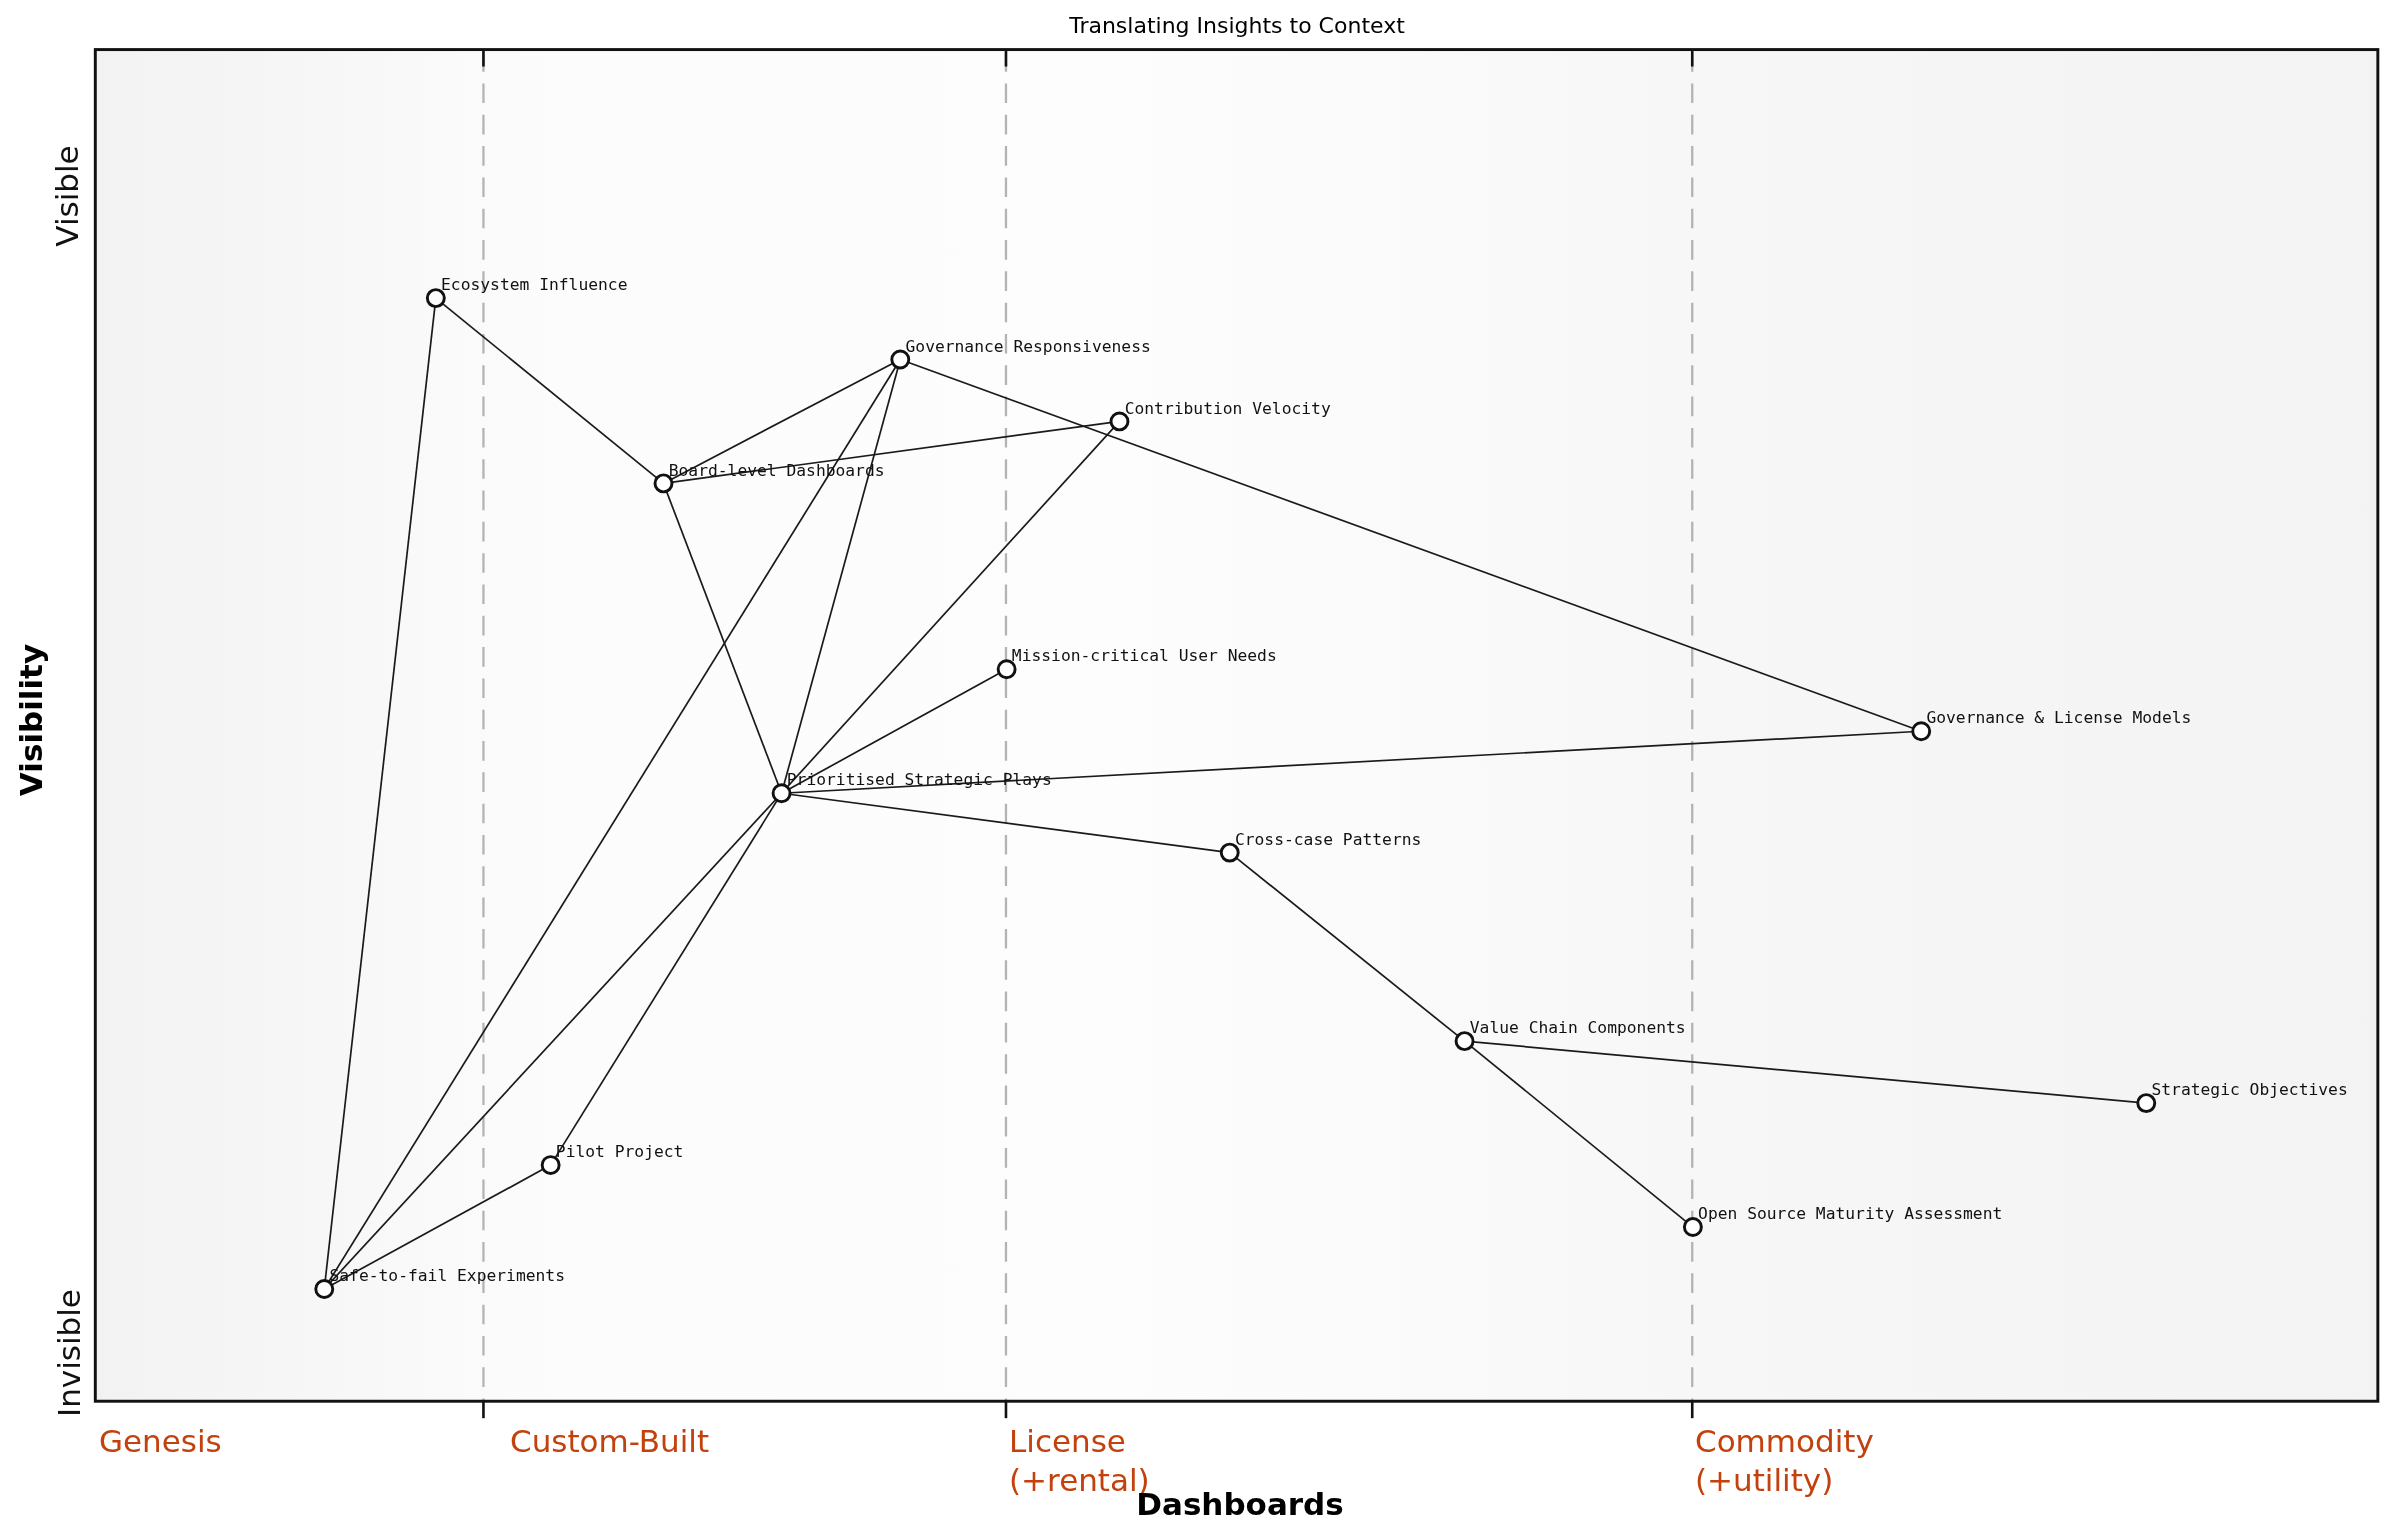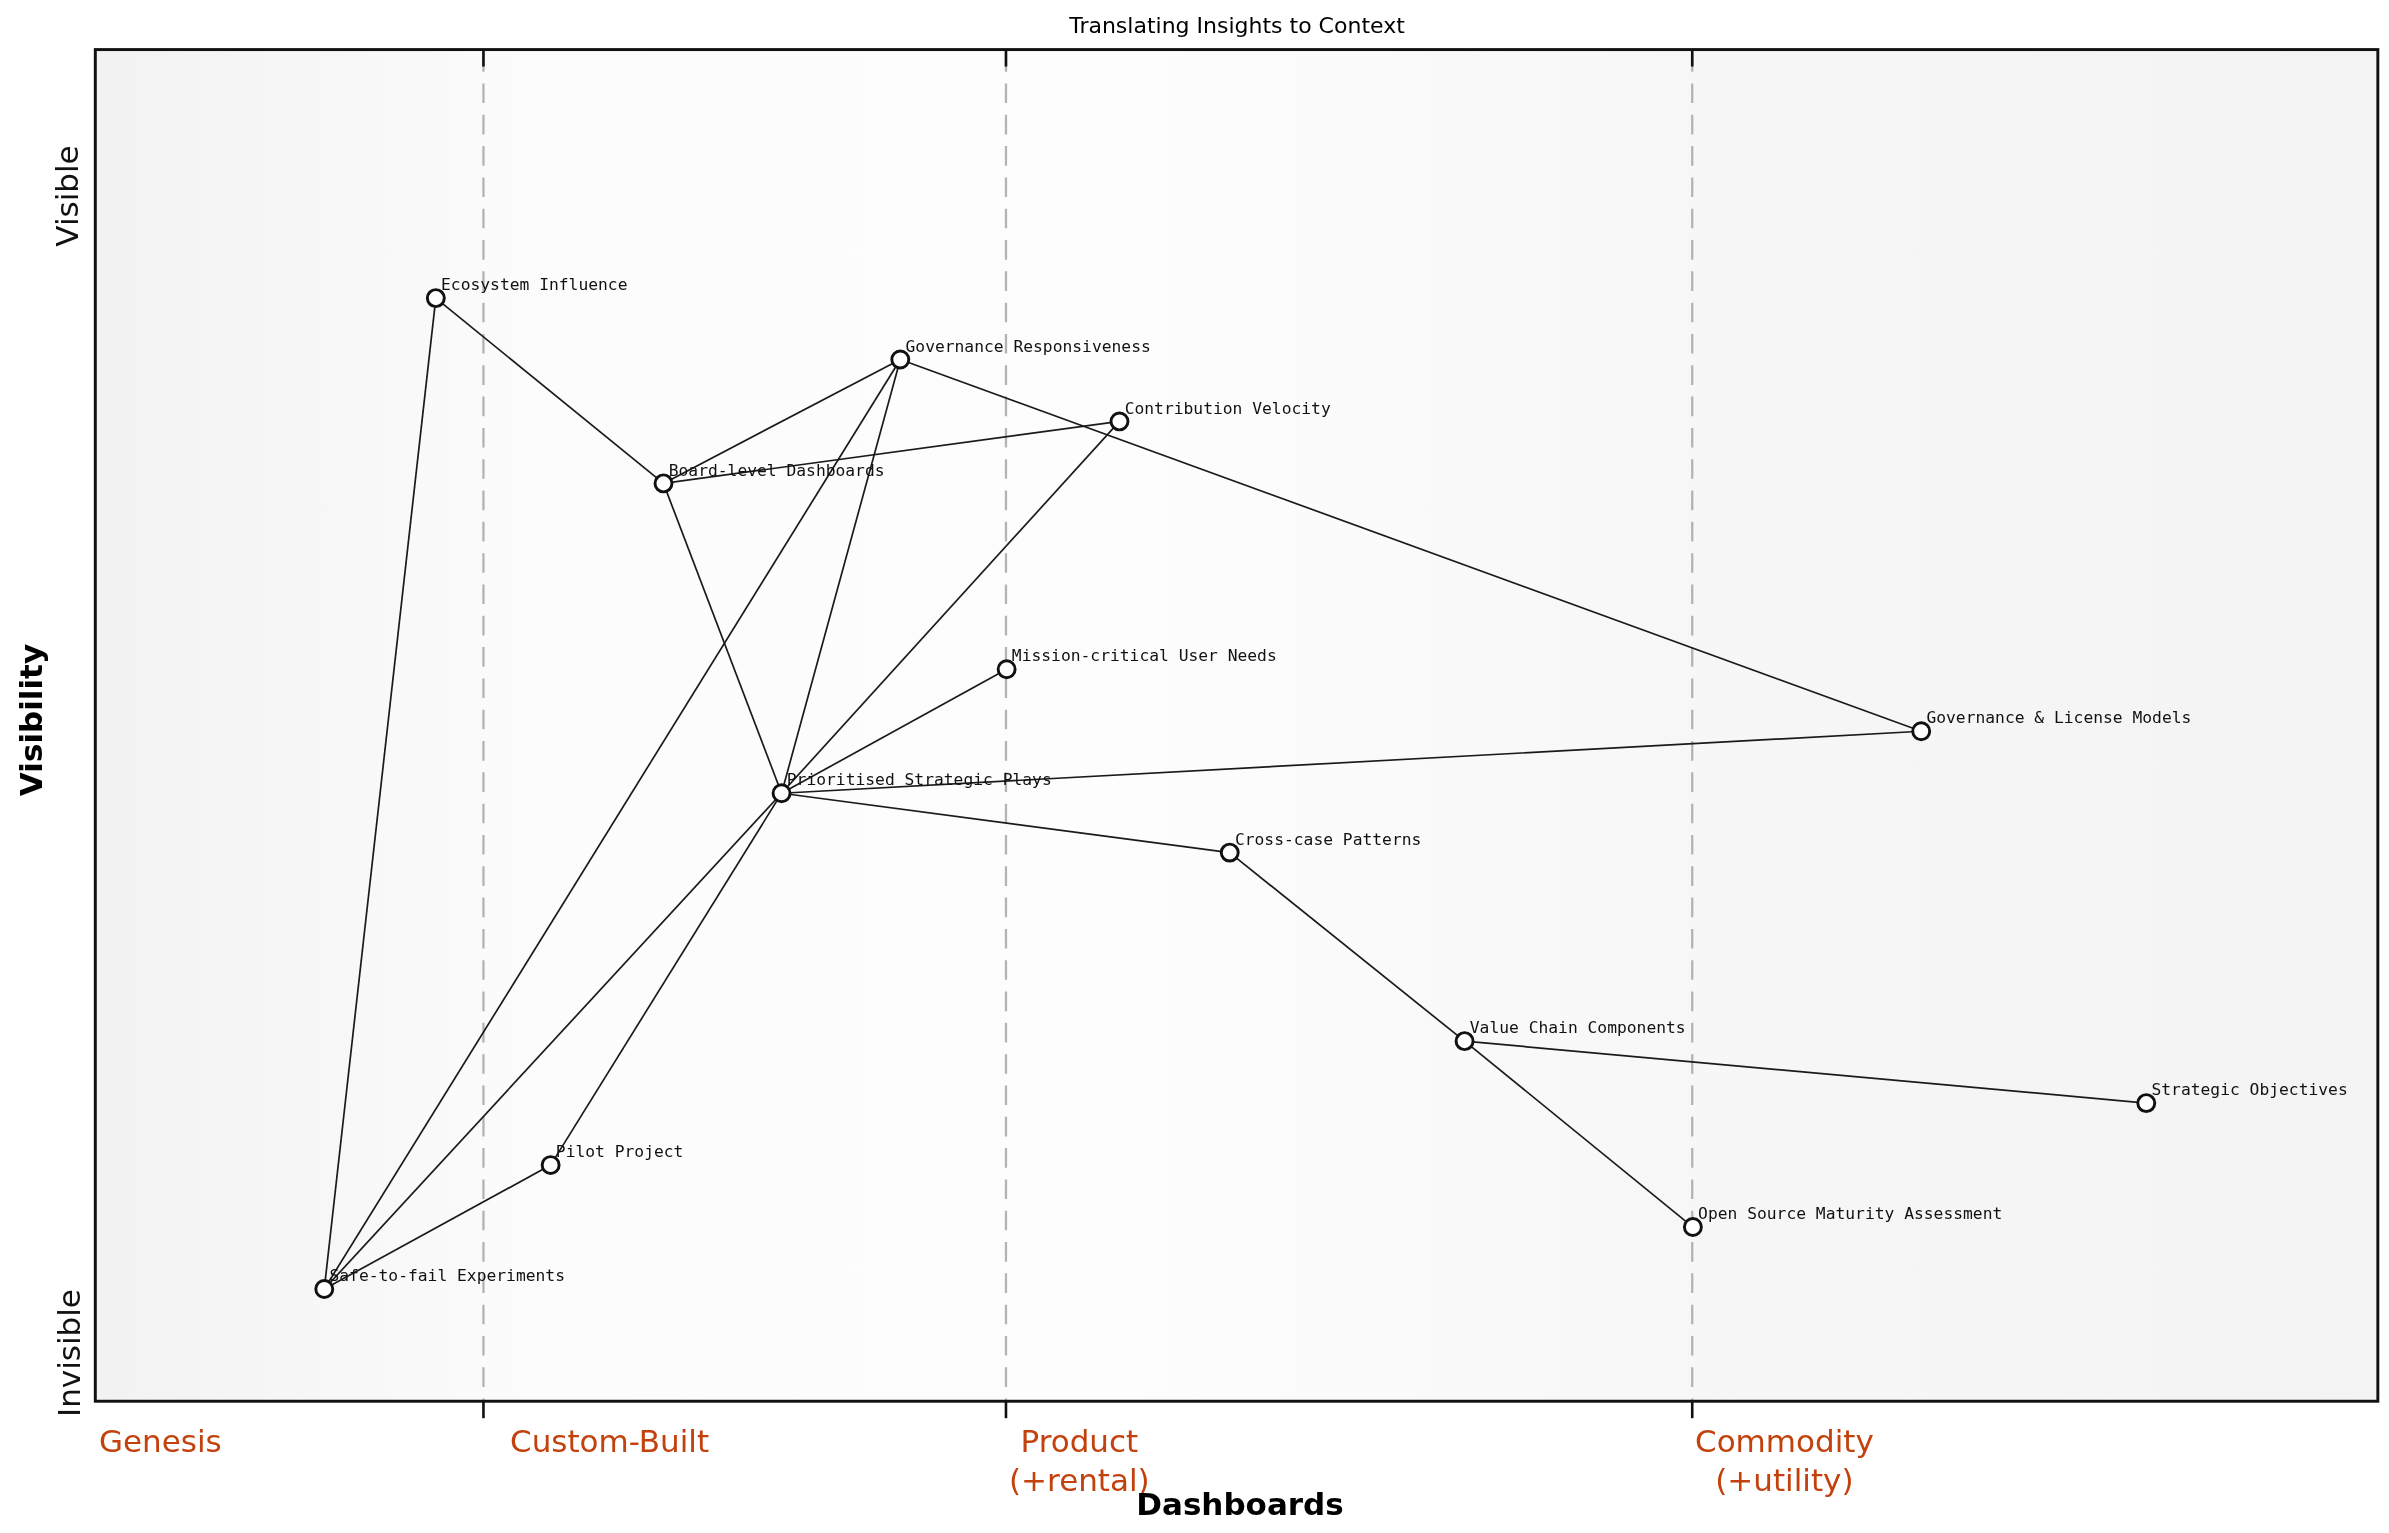--- a/index.html
+++ b/index.html
@@ -1,17 +1,17 @@
 <!DOCTYPE html>
 <html style="font-size:10.4px"><head>
 <meta charset="utf-8">
 <style>
   html,body{margin:0;padding:0;background:#ffffff;}
   body{font-family:"DejaVu Sans", "Liberation Sans", sans-serif;}
-  .figure{position:relative;width:2389px;height:1533px;background:#ffffff;overflow:hidden;text-align:center;}
+  .figure{position:relative;width:2389px;height:1533px;background:#ffffff;overflow:hidden;}
   .chart-title{position:absolute;left:1237px;top:13px;transform:translateX(-50%);
     font-size:22px;color:#000;white-space:nowrap;font-family:"DejaVu Sans","Liberation Sans",sans-serif;}
   #map{position:absolute;left:0;top:0;}
   .stage-label{position:absolute;top:1422px;font-size:31px;color:#c2410c;line-height:39px;white-space:pre;}
   .stage-label .sub{display:block;}
   .evolution-label{position:absolute;left:1240px;top:1486px;transform:translateX(-50%);
     font-size:31px;font-weight:bold;color:#000;white-space:nowrap;}
   .ylab{position:absolute;font-size:31px;color:#111;white-space:nowrap;
     transform:translate(-50%,-50%) rotate(-90deg);}
   .ylab-title{font-weight:bold;color:#000;}
@@ -85,21 +85,21 @@
       <circle cx="844" cy="1786" r="13" fill="#ffffff" stroke="#111111" stroke-width="4.5"></circle>
       <text x="852" y="1774" fill="#111111" font-size="25px" font-family="&quot;DejaVu Sans Mono&quot;,&quot;Liberation Mono&quot;,monospace">Pilot Project</text>
       <circle cx="2595" cy="1881" r="13" fill="#ffffff" stroke="#111111" stroke-width="4.5"></circle>
       <text x="2603" y="1869" fill="#111111" font-size="25px" font-family="&quot;DejaVu Sans Mono&quot;,&quot;Liberation Mono&quot;,monospace">Open Source Maturity Assessment</text>
       <circle cx="497" cy="1976" r="13" fill="#ffffff" stroke="#111111" stroke-width="4.5"></circle>
       <text x="505" y="1964" fill="#111111" font-size="25px" font-family="&quot;DejaVu Sans Mono&quot;,&quot;Liberation Mono&quot;,monospace">Safe-to-fail Experiments</text>
     </svg>
 
   <div class="stage-label" style="left:99px"><span>Genesis</span><span class="sub"></span></div>
   <div class="stage-label" style="left:510px"><span>Custom-Built</span><span class="sub"></span></div>
-  <div class="stage-label" style="left:1009px"><span>Product</span><span class="sub">(+rental)</span></div>
+  <div class="stage-label" style="left:1009px"><span>License</span><span class="sub">(+rental)</span></div>
   <div class="stage-label" style="left:1695px"><span>Commodity</span><span class="sub">(+utility)</span></div>
 
   <div class="evolution-label">Dashboards</div>
 
   <div class="ylab" style="left:67px;top:196px">Visible</div>
   <div class="ylab" style="left:69px;top:1353px">Invisible</div>
   <div class="ylab ylab-title" style="left:31px;top:720px">Visibility</div>
 </div>
 
 

